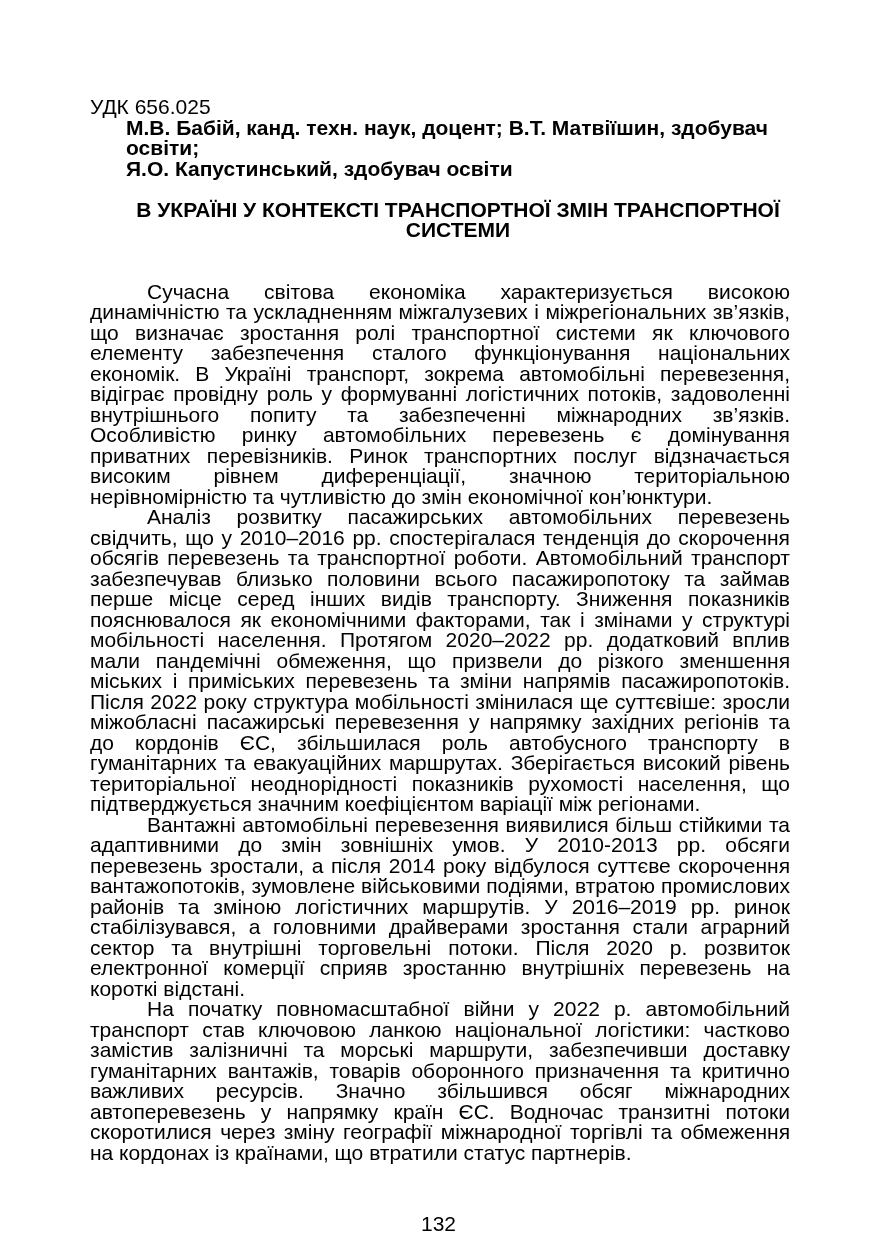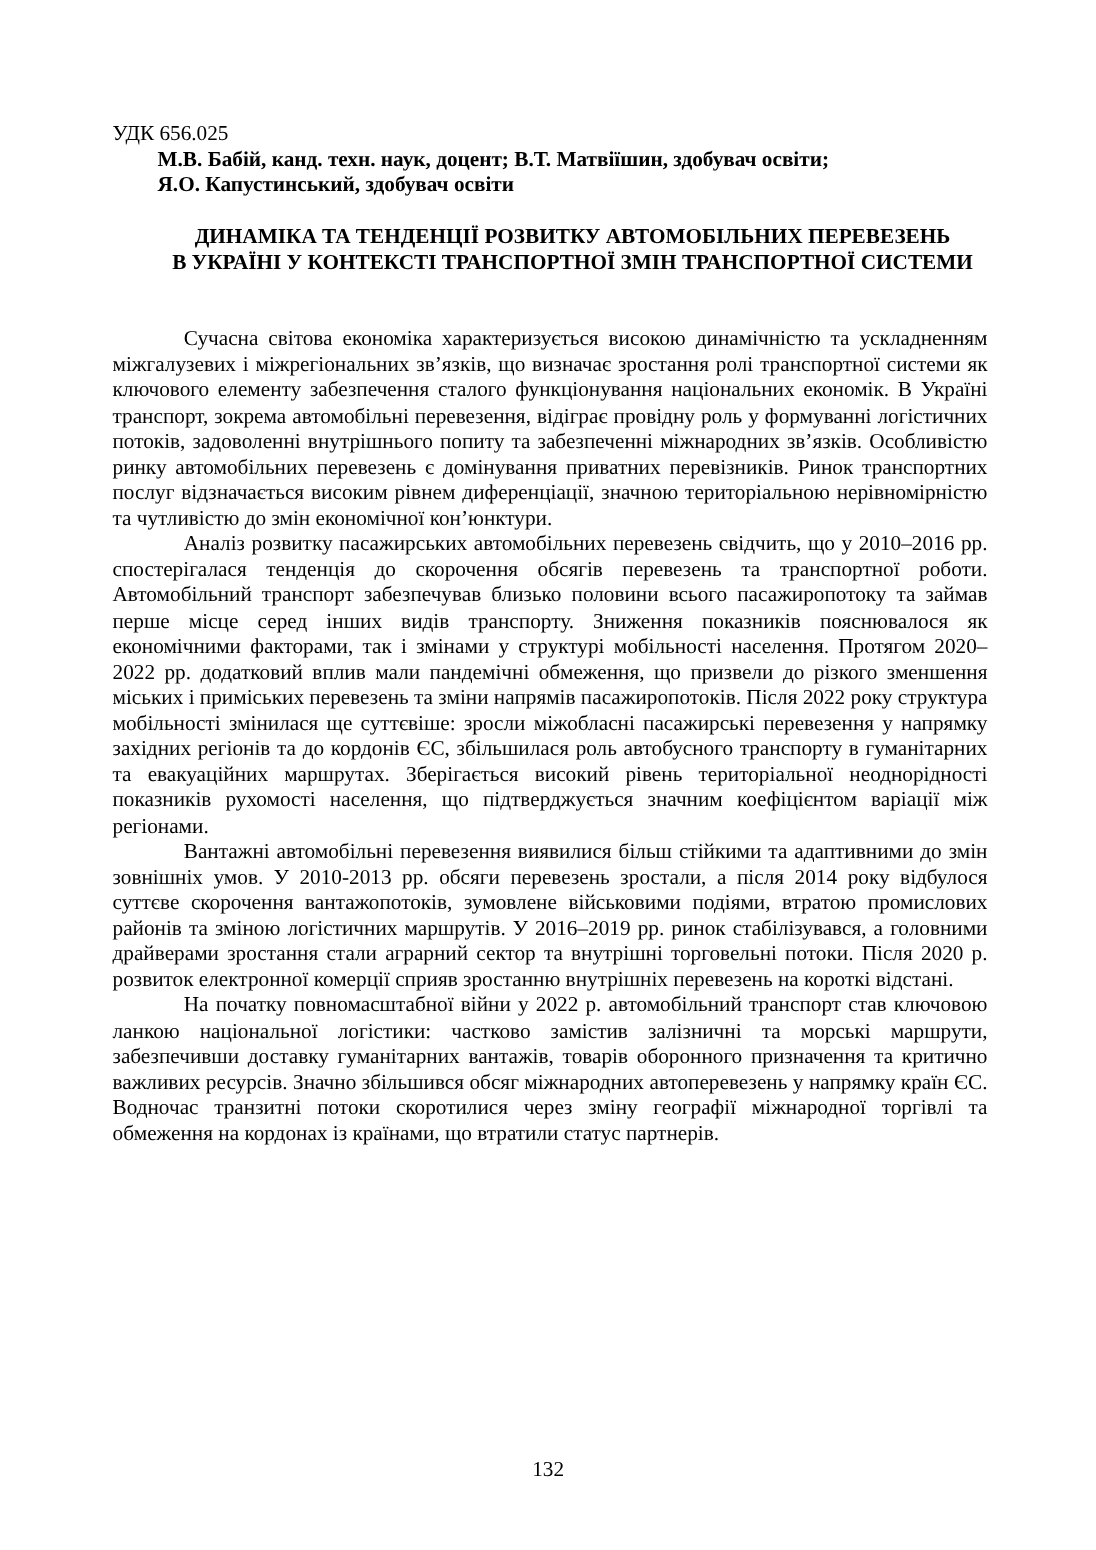--- a/index.html
+++ b/index.html
@@ -2,61 +2,60 @@
 <html lang="uk"><head>
 <meta charset="utf-8">
 <style>
   html, body { margin: 0; padding: 0; background: #ffffff; }
   .page {
     position: relative;
     width: 877px;
     height: 1240px;
     background: #ffffff;
     color: #000000;
-    font-family: Liberation Serif, serif;
-    font-size: 17px;
+    font-family: Liberation Sans, sans-serif;
+    font-size: 21px;
     line-height: 20.5px;
     overflow: hidden;
   }
   .content {
     position: absolute;
     left: 90px;
     top: 97px;
     width: 700px;
   }
   .content p { margin: 0; }
   .bold   { font-weight: bold; margin-left: 36px; }
   .center { text-align: center; }
   .just   { text-align: justify; }
   .indent { text-indent: 57px; }
   .spacer { height: 20.5px; }
   .body-p { text-align: justify; text-indent: 57px; }
   .page-number {
     position: absolute;
-    top: 1166px;
+    top: 1214px;
     left: 0;
     width: 877px;
     text-align: center;
   }
 </style>
 </head>
 <body>
 
 <div class="page">
   <div class="content">
 
     <div>УДК 656.025</div>
 
     <div class="bold">М.В. Бабій, канд. техн. наук, доцент; В.Т. Матвіїшин, здобувач освіти;</div>
     <div class="bold">Я.О. Капустинський, здобувач освіти</div>
 
 
     <div class="spacer"></div>
 
-    <div class="bold center">ДИНАМІКА ТА ТЕНДЕНЦІЇ РОЗВИТКУ АВТОМОБІЛЬНИХ ПЕРЕВЕЗЕНЬ</div>
     <div class="bold center">В УКРАЇНІ У КОНТЕКСТІ ТРАНСПОРТНОЇ ЗМІН ТРАНСПОРТНОЇ СИСТЕМИ</div>
 
     <div class="spacer"></div>
 
 
 
     <div class="spacer"></div>
 
     <p class="body-p">Сучасна світова економіка характеризується високою динамічністю та ускладненням міжгалузевих і міжрегіональних зв’язків, що визначає зростання ролі транспортної системи як ключового елементу забезпечення сталого функціонування національних економік. В Україні транспорт, зокрема автомобільні перевезення, відіграє провідну роль у формуванні логістичних потоків, задоволенні внутрішнього попиту та забезпеченні міжнародних зв’язків. Особливістю ринку автомобільних перевезень є домінування приватних перевізників. Ринок транспортних послуг відзначається високим рівнем диференціації, значною територіальною нерівномірністю та чутливістю до змін економічної кон’юнктури.</p>
     <p class="body-p">Аналіз розвитку пасажирських автомобільних перевезень свідчить, що у 2010–2016 рр. спостерігалася тенденція до скорочення обсягів перевезень та транспортної роботи. Автомобільний транспорт забезпечував близько половини всього пасажиропотоку та займав перше місце серед інших видів транспорту. Зниження показників пояснювалося як економічними факторами, так і змінами у структурі мобільності населення. Протягом 2020–2022 рр. додатковий вплив мали пандемічні обмеження, що призвели до різкого зменшення міських і приміських перевезень та зміни напрямів пасажиропотоків. Після 2022 року структура мобільності змінилася ще суттєвіше: зросли міжобласні пасажирські перевезення у напрямку західних регіонів та до кордонів ЄС, збільшилася роль автобусного транспорту в гуманітарних та евакуаційних маршрутах. Зберігається високий рівень територіальної неоднорідності показників рухомості населення, що підтверджується значним коефіцієнтом варіації між регіонами.</p>

